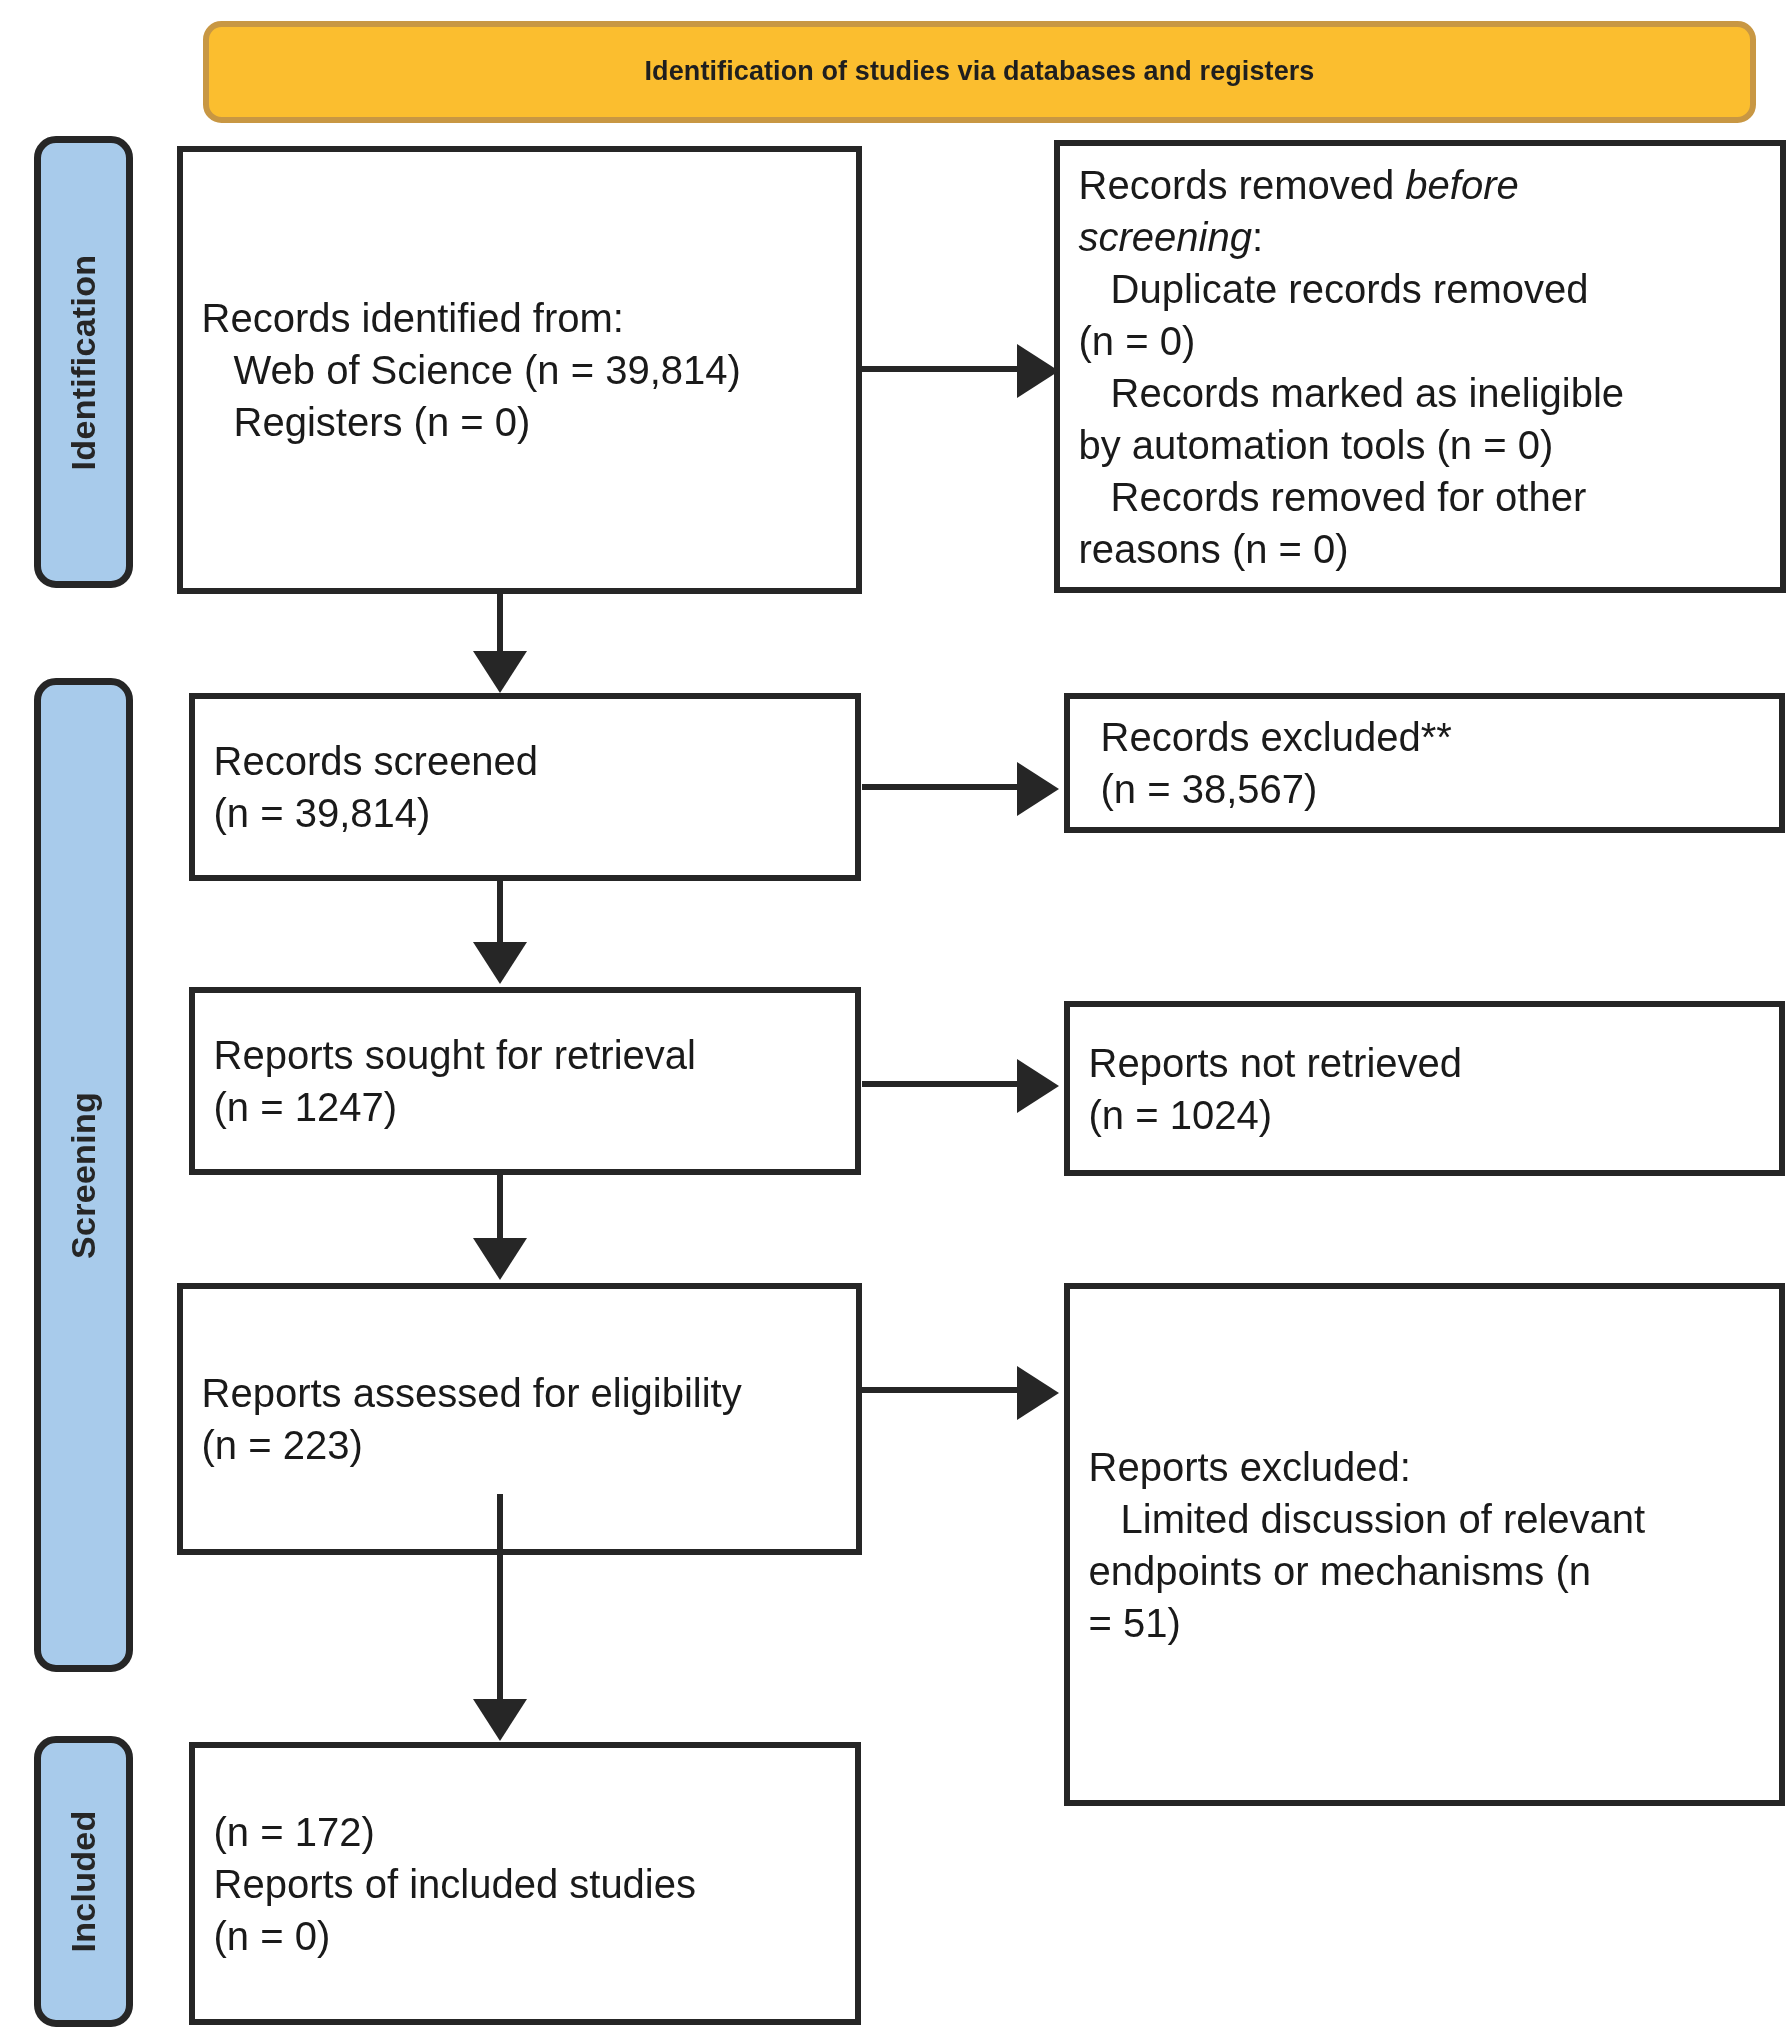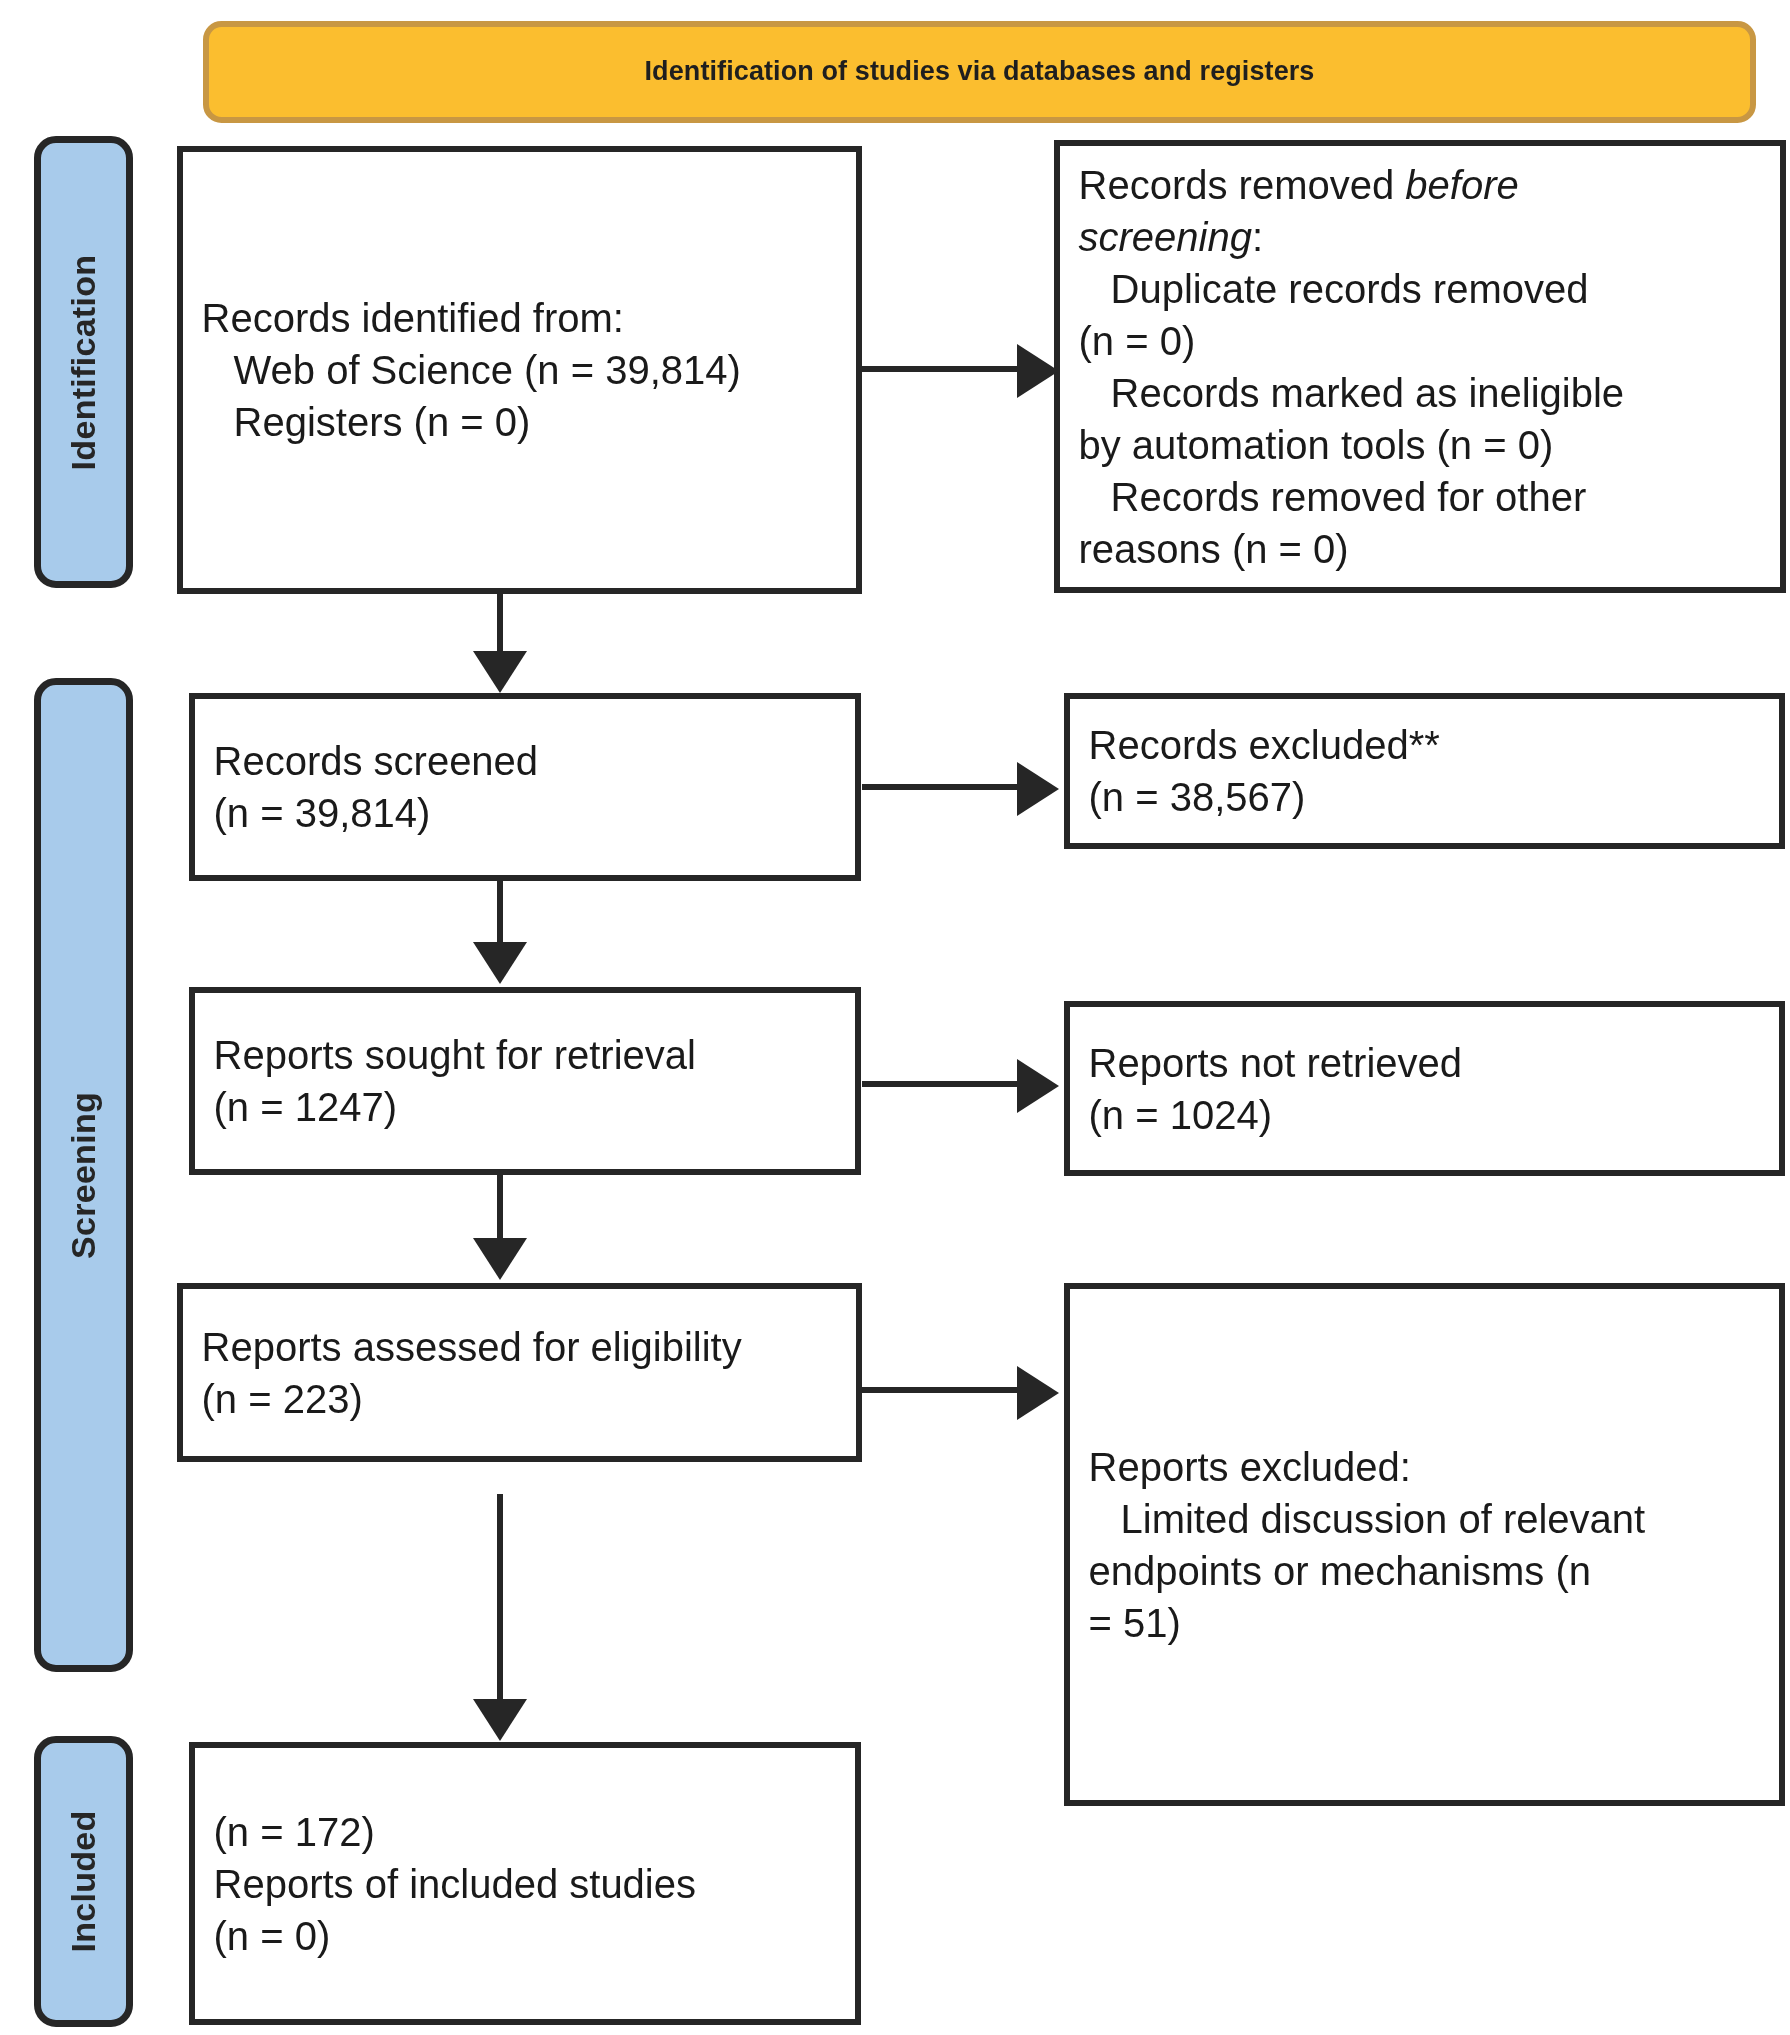--- a/index.html
+++ b/index.html
@@ -84,24 +84,24 @@
     padding: 0 18.5px;
     white-space: pre-wrap;
   }
   .flow-text .indent { display: inline-block; width: 32px; }
   .flow-text em { font-style: italic; }
 
   
   #box-identified    { left: 177px;  top: 146px;  width: 685px; height: 448px; }
   #box-removed       { left: 1054px; top: 140px;  width: 732px; height: 453px; }
   #box-screened      { left: 189px;  top: 693px; width: 672px; height: 188px; }
-  #box-excluded      { left: 1064px; top: 693px; width: 721px; height: 156px; }
+  #box-excluded      { left: 1064px; top: 693px; width: 721px; height: 140px; padding-left: 12px; }
   #box-sought        { left: 189px;  top: 987px; width: 672px; height: 188px; }
   #box-notretrieved  { left: 1064px; top: 1001px; width: 721px; height: 175px; }
-  #box-assessed      { left: 177px;  top: 1283px; width: 685px; height: 179px; }
+  #box-assessed      { left: 177px;  top: 1283px; width: 685px; height: 272px; }
   #box-reportsexcl   { left: 1064px; top: 1283px; width: 721px; height: 523px; }
   #box-included      { left: 189px;  top: 1742px; width: 672px; height: 283px; }
 
   
   .v-line {
     position: absolute;
     width: 6px;
     background: #262626;
   }
   .v-arrow-head {

